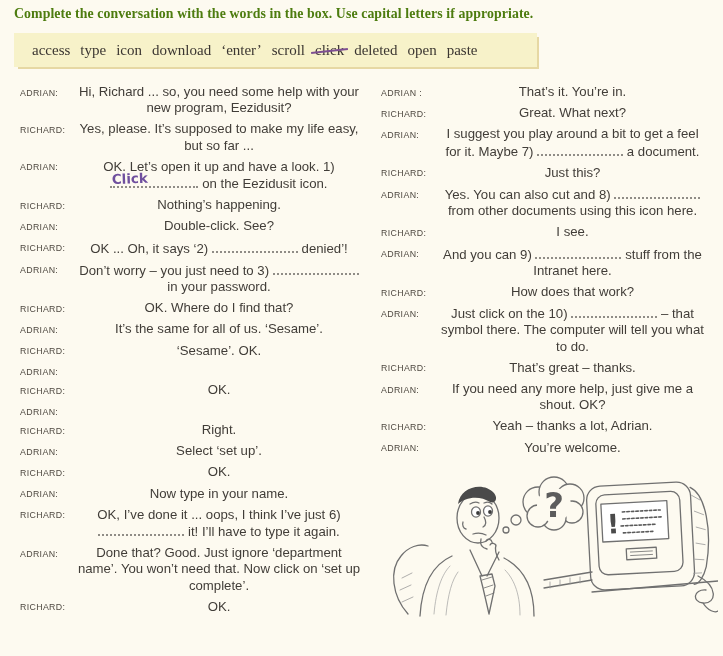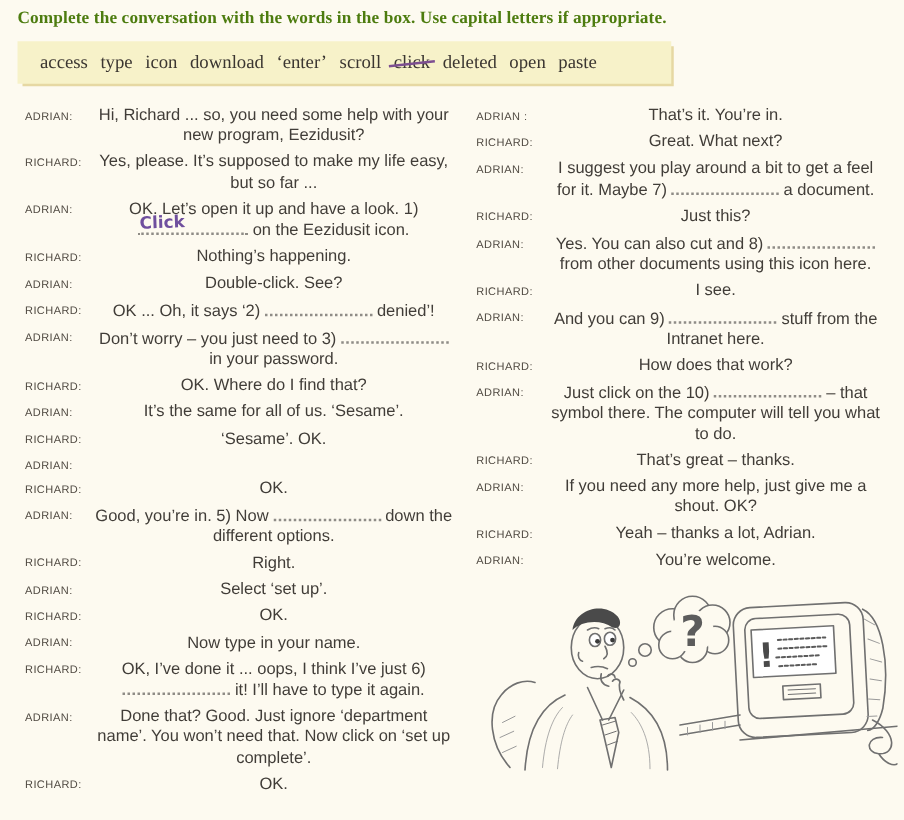--- a/index.html
+++ b/index.html
@@ -114,21 +114,20 @@
     </div>
     <div class="turn">
       <span class="speaker">ADRIAN:</span>
     </div>
     <div class="turn">
       <span class="speaker">RICHARD:</span>
       <div class="line">OK.</div>
     </div>
     <div class="turn">
       <span class="speaker">ADRIAN:</span>
-      <div class="line">Good, you’re in. 5) Now <span class="blank"></span> down the different options.</div>
     </div>
     <div class="turn">
       <span class="speaker">RICHARD:</span>
       <div class="line">Right.</div>
     </div>
     <div class="turn">
       <span class="speaker">ADRIAN:</span>
       <div class="line">Select ‘set up’.</div>
     </div>
     <div class="turn">

